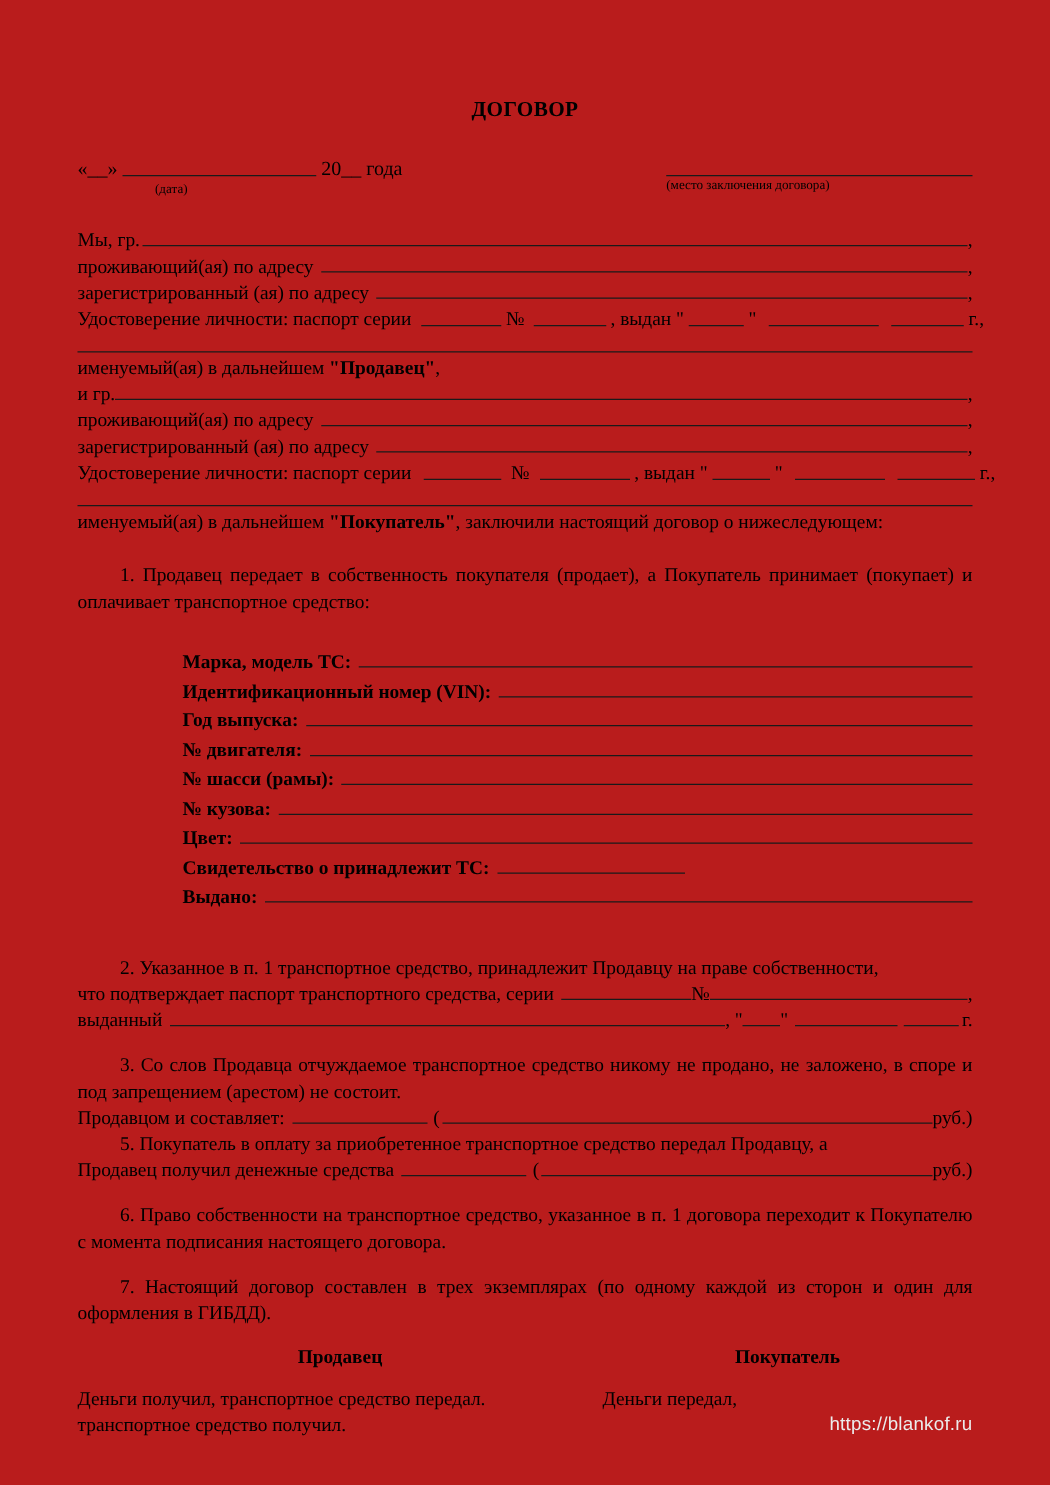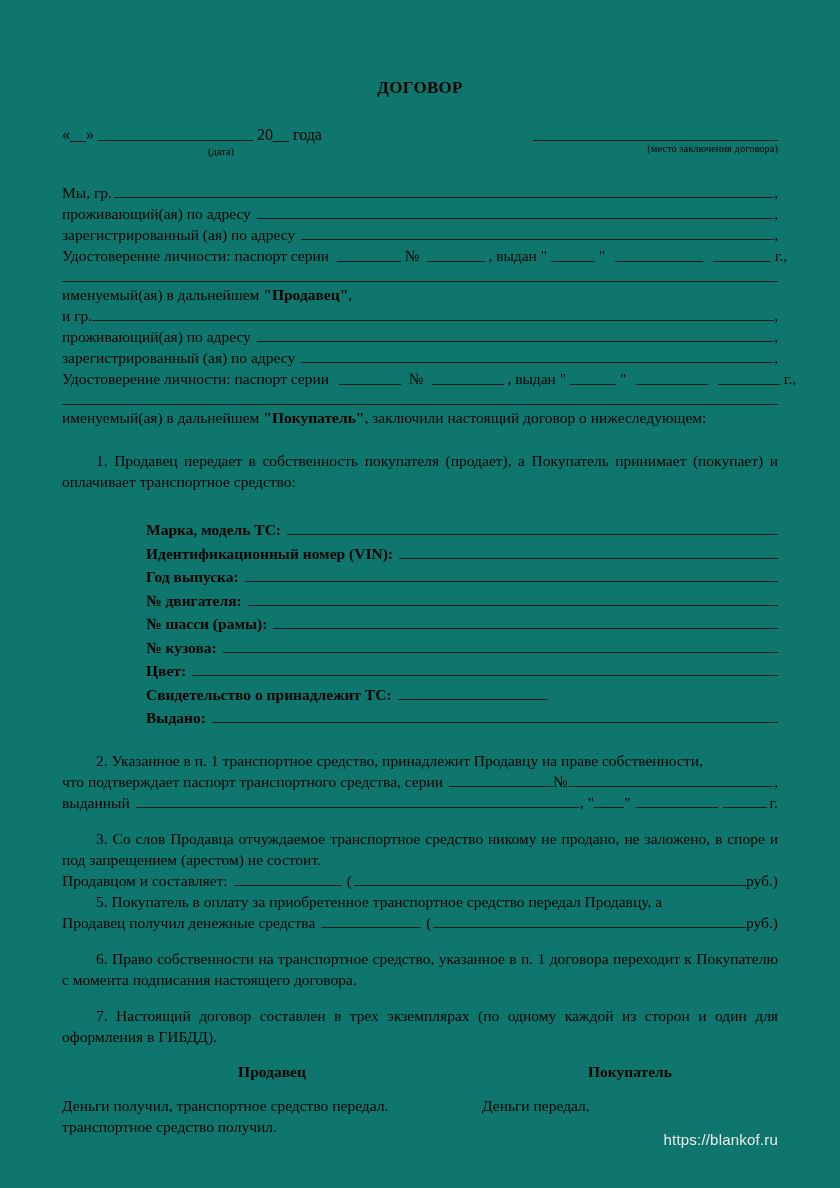--- a/index.html
+++ b/index.html
@@ -8,21 +8,21 @@
     background: #ffffff;
   }
   body {
     font-family: "Liberation Serif", "DejaVu Serif", serif;
     color: #000000;
   }
   .page {
     position: relative;
     width: 840px;
     height: 1188px;
-    background: #0f766e;
+    background: #b91c1c;
     overflow: hidden;
     box-sizing: border-box;
     padding: 0;
   }
   .sheet {
     position: absolute;
     left: 62px;
     top: 0;
     width: 716px;
   }
@@ -45,21 +45,21 @@
   
   .ln {
     display: inline-block;
     border-bottom: 1.3px solid #1a1a1a;
     vertical-align: baseline;
     height: 14px;
     margin-bottom: -1px;
   }
   .caption {
     font-size: 10.5px;
-    text-align: right;
+    text-align: left;
     line-height: 12px;
   }
   .hr-full {
     border-bottom: 1.3px solid #1a1a1a;
     width: 100%;
     height: 0;
   }
 
   
   .date-row {
@@ -266,21 +266,21 @@
         <span class="vlabel">Свидетельство о принадлежит ТС:</span>
         <span class="vfill short"></span>
         <span class="vpad"></span>
       </div>
       <div class="vrow">
         <span class="vlabel">Выдано:</span>
         <span class="vfill"></span>
       </div>
     </div>
 
-    <div style="margin-top:20px">
+    <div style="margin-top:34px">
       <div class="para" style="text-indent:34px;margin-top:0">2. Указанное в п. 1 транспортное средство, принадлежит Продавцу на праве собственности,</div>
       <div class="flexrow">
         <span class="tail">что подтверждает  паспорт транспортного средства, серии</span>
         <span class="ln" style="width:104px;margin-left:6px"></span>
         <span class="tail">№</span>
         <span class="fill" style="margin-left:0"></span>
         <span class="tail">,</span>
       </div>
       <div class="flexrow">
         <span class="tail">выданный</span>

